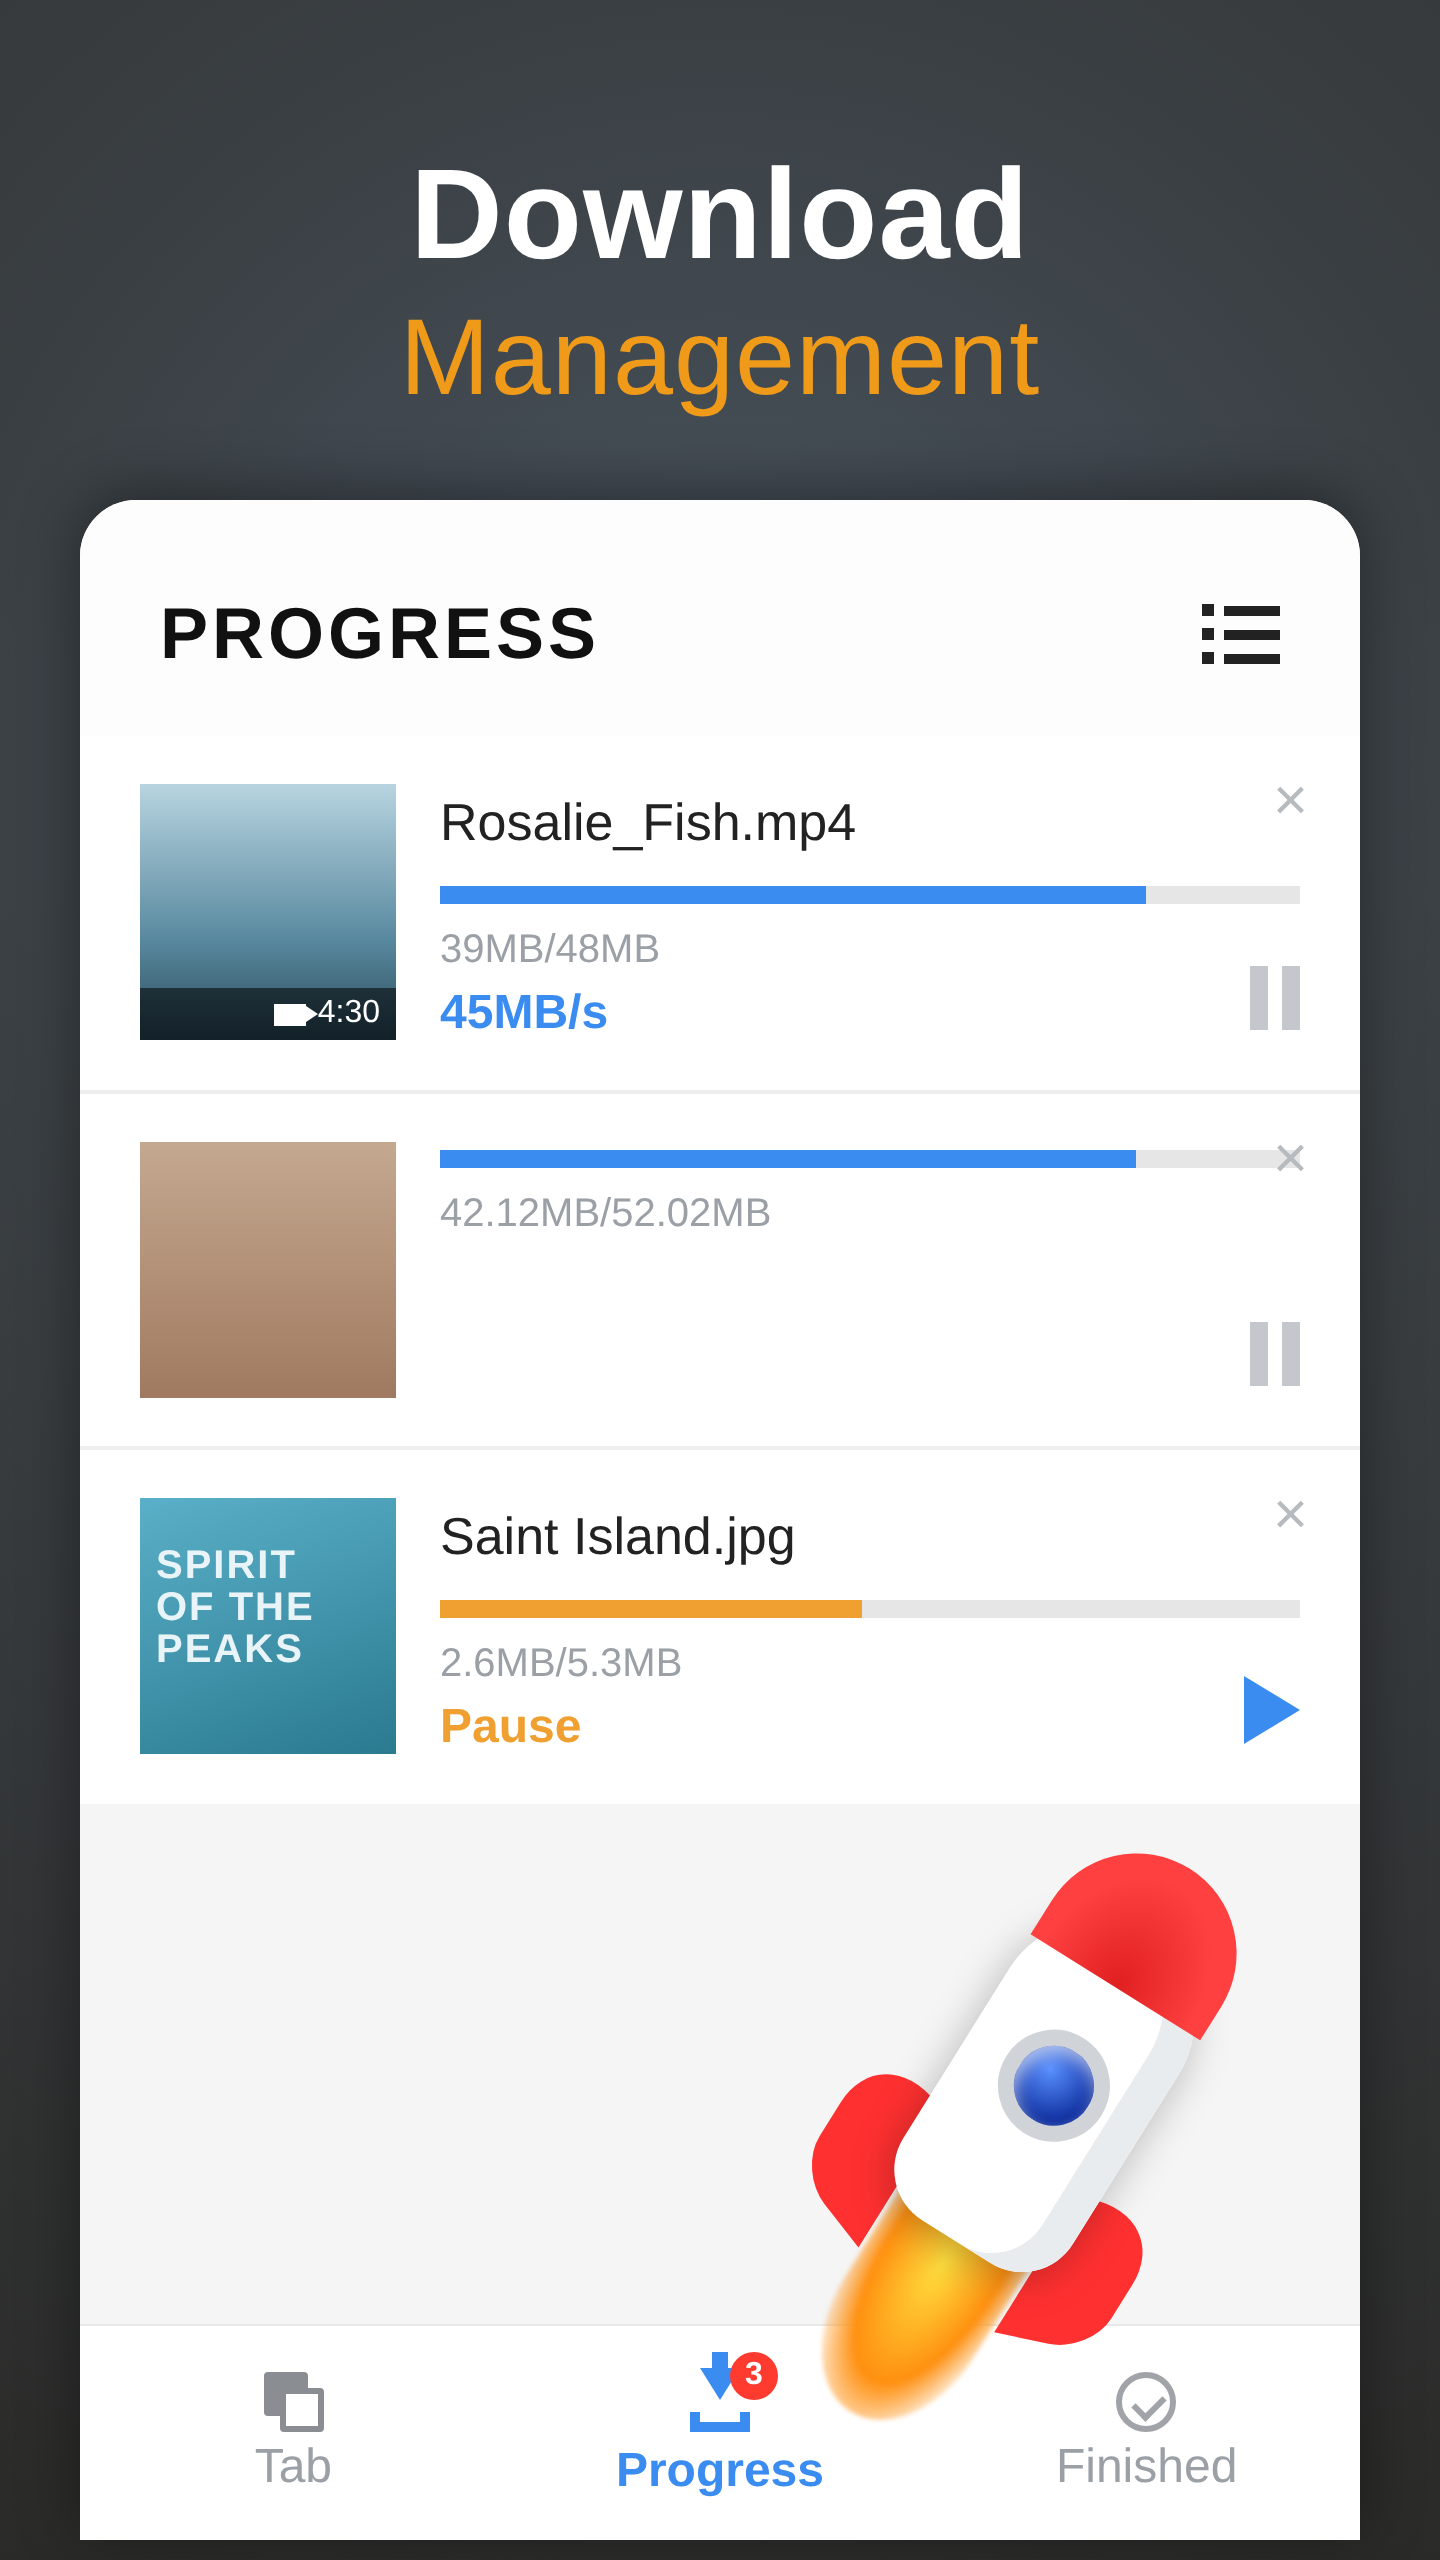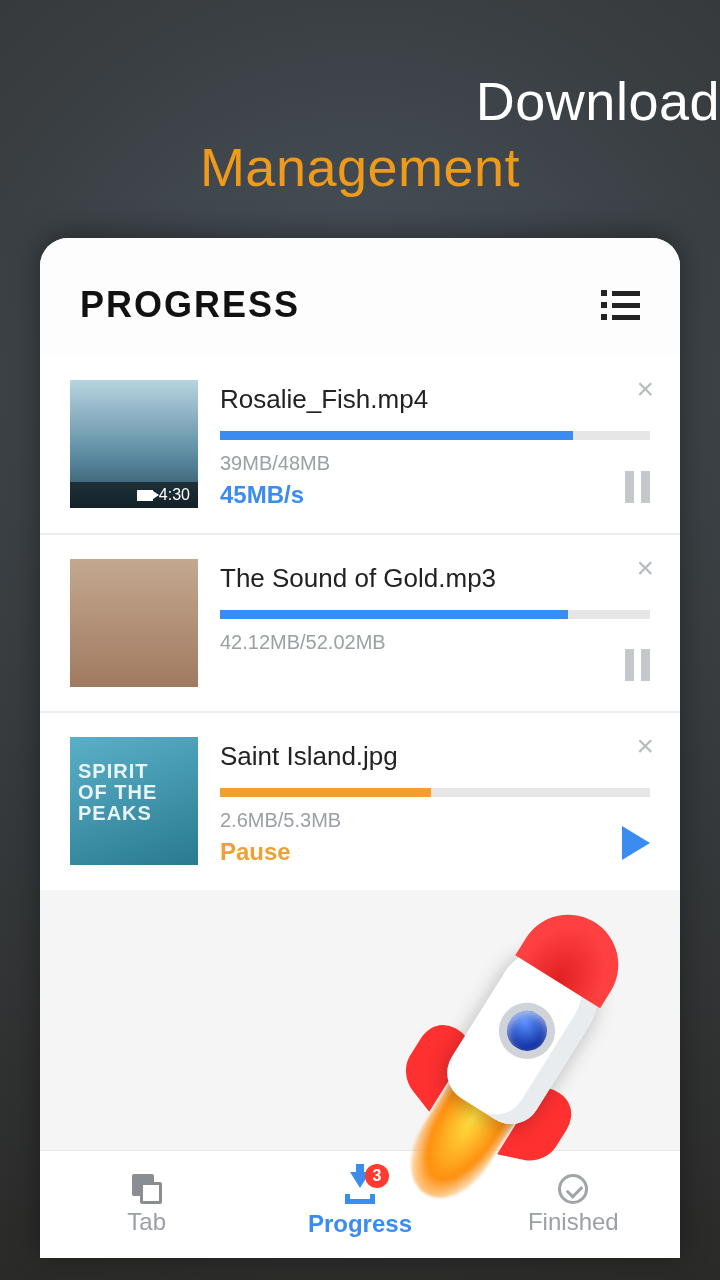--- a/index.html
+++ b/index.html
@@ -6,21 +6,21 @@
   html, body { width: 720px; height: 1280px; overflow: hidden; font-family: -apple-system, Helvetica, Arial, sans-serif; }
   body {
     background: radial-gradient(circle at 50% 30%, #4a5560 0%, #3a3f43 40%, #2a2a28 100%);
     position: relative;
   }
   .hero {
     text-align: center;
     padding-top: 70px;
     padding-bottom: 40px;
   }
-  .hero-line1 { color: #ffffff; font-size: 54px; font-weight: 400; letter-spacing: 0.5px; text-align: right; }
+  .hero-line1 { color: #ffffff; font-size: 64px; font-weight: 700; letter-spacing: 0.5px; }
   .hero-line2 { color: #f09a1a; font-size: 54px; font-weight: 400; letter-spacing: 0.5px; margin-top: 4px; }
 
   .card {
     background: #f5f5f5;
     border-radius: 28px 28px 0 0;
     margin: 0 40px;
     height: 1020px;
     box-shadow: 0 -4px 30px rgba(0,0,0,0.4);
     display: flex;
     flex-direction: column;
@@ -186,21 +186,20 @@
         <div class="pause-icon">
             <span></span>
             <span></span>
           </div>
       </div>
     </div>
 
     <div class="item">
       <div class="thumb t1"></div>
       <div class="body">
-        <div class="filename">The Sound of Gold.mp3</div>
         <div class="bar">
           <div class="bar-fill" style="width:81%"></div>
         </div>
         <div class="sizes">42.12MB/52.02MB</div>
       </div>
       <div class="close-x">×</div>
       <div class="action">
         <div class="pause-icon">
             <span></span>
             <span></span>

